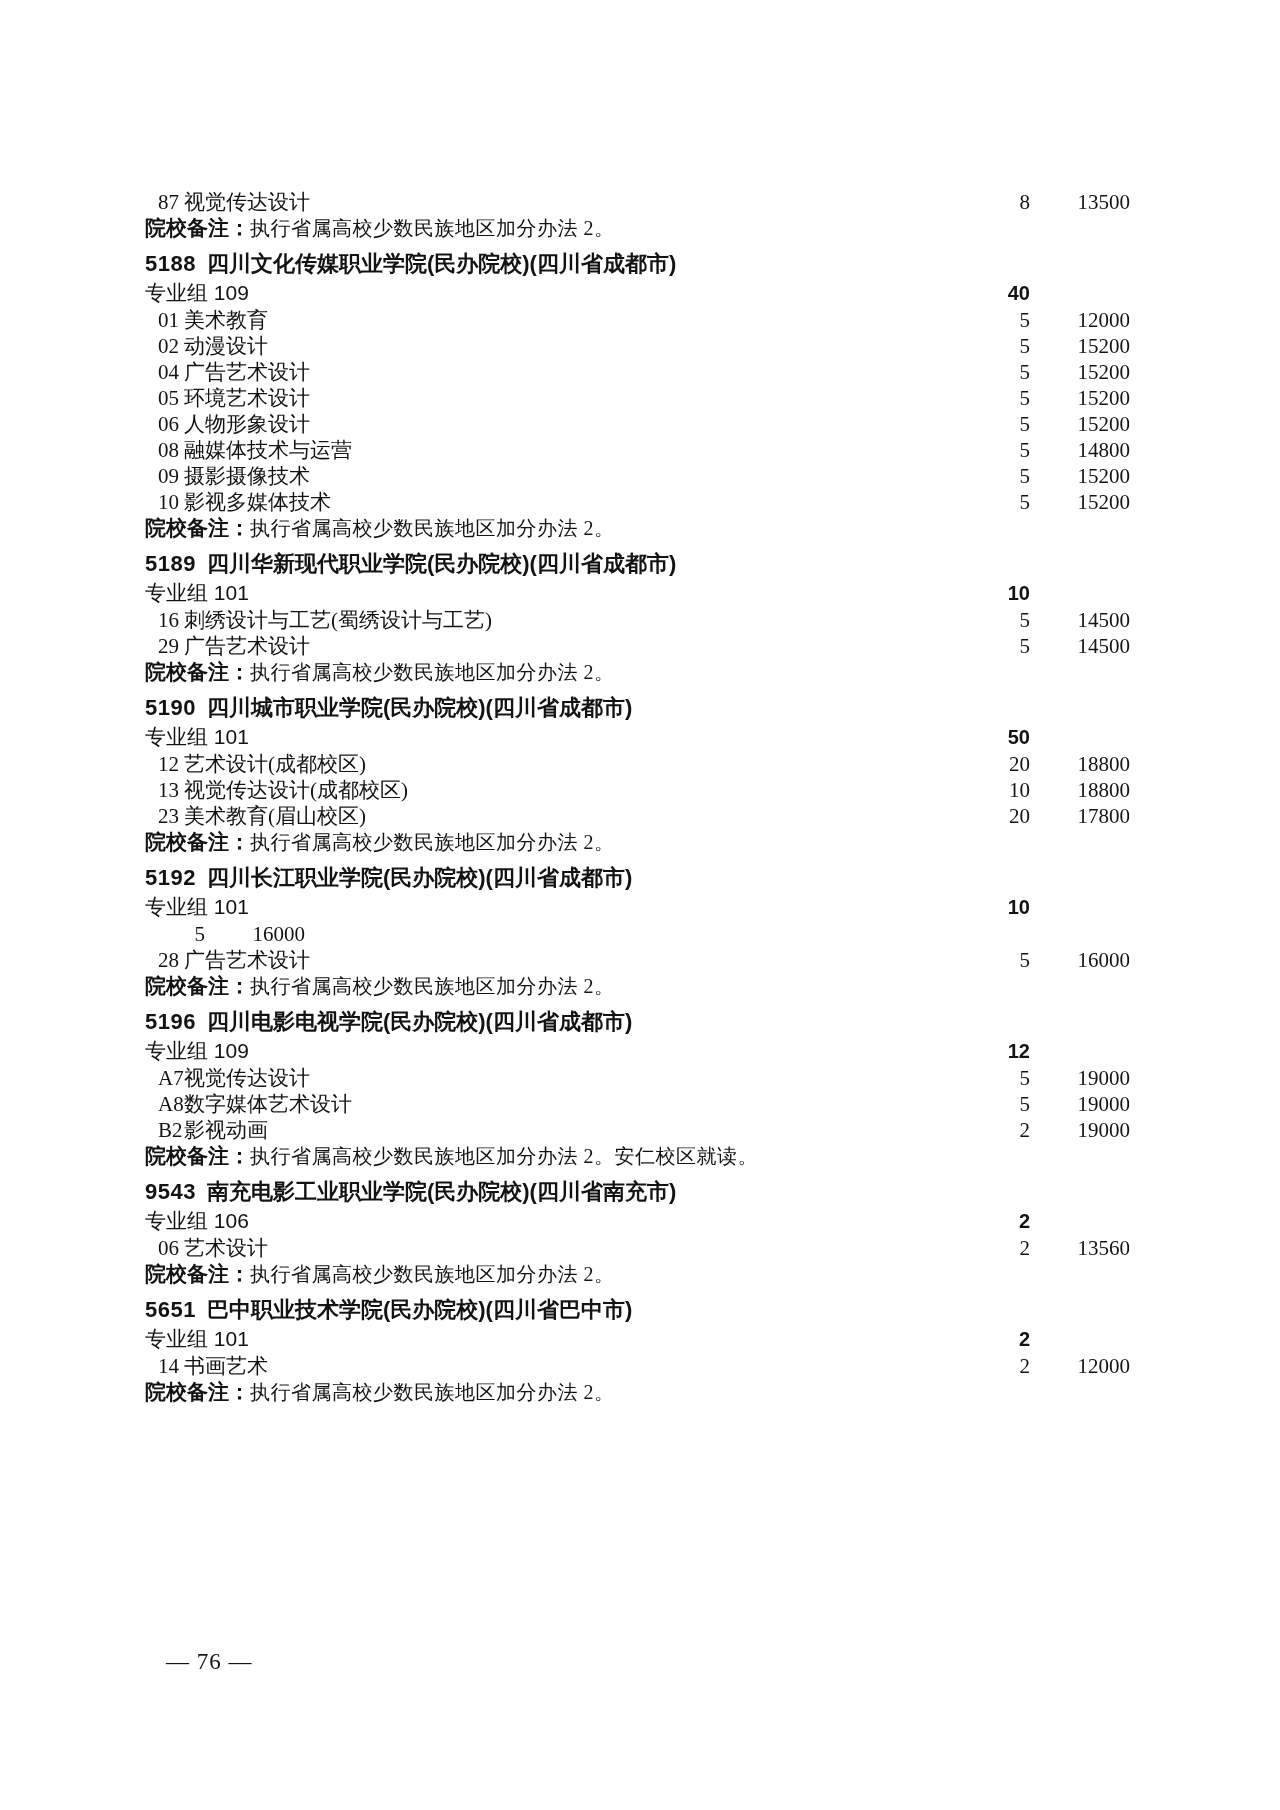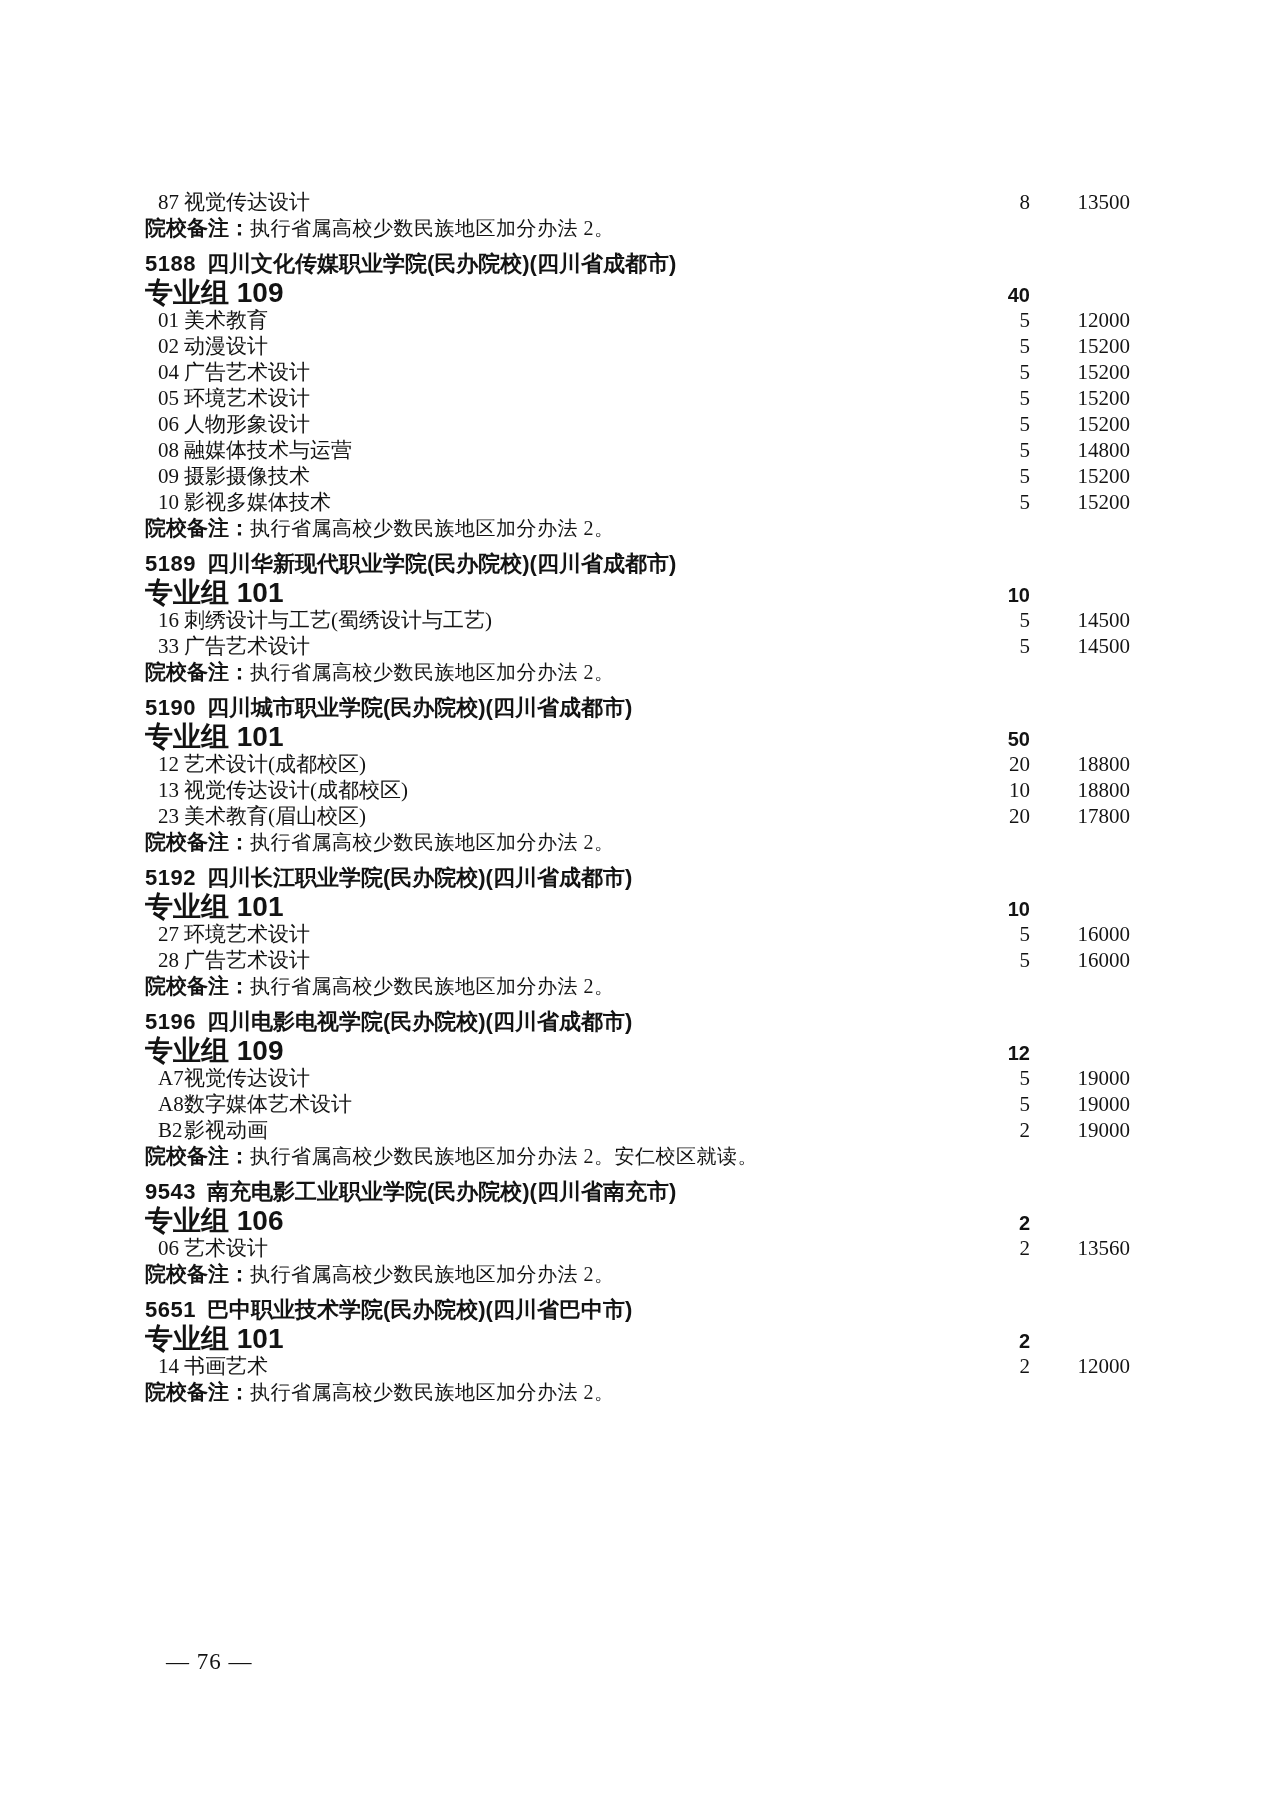--- a/index.html
+++ b/index.html
@@ -16,21 +16,21 @@
   .mcode{display:inline-block;min-width:26px;}
   
   .q{width:60px;text-align:right;font-size:21px;}
   .f{width:100px;text-align:right;font-size:21px;}
   
   .header{height:29px;line-height:29px;font-family:"Liberation Sans",sans-serif;
           font-weight:600;font-size:22px;white-space:nowrap;}
   .hcode{margin-right:11px;letter-spacing:0.5px;}
   
   .group{height:29px;line-height:29px;}
-  .glabel{font-family:"Liberation Sans",sans-serif;font-weight:700;font-size:28px;}
+  .glabel{font-family:"Liberation Sans",sans-serif;font-weight:400;font-size:21px;}
   .gq{font-family:"Liberation Sans",sans-serif;font-weight:600;font-size:20px;}
   
   .remark{height:26px;line-height:26px;white-space:nowrap;}
   .rlabel{font-family:Liberation Serif, serif;font-weight:600;font-size:21px;}
   .rtext{font-size:20px;letter-spacing:0.5px;}
   .college{margin-top:8px;}
   .pagenum{position:absolute;left:166px;top:1649px;font-size:23px;letter-spacing:1px;}
   .watermark{position:absolute;left:1140px;top:1754px;width:130px;
     font-family:"Liberation Sans",sans-serif;font-weight:600;font-size:21px;
     color:#7f1d1d;text-shadow:0 1px 0 #ffffff;white-space:nowrap;}
@@ -118,21 +118,21 @@
             <div class="left glabel">专业组 101</div>
             <div class="q gq">10</div>
             <div class="f"></div>
           </div>
           <div class="row major">
             <div class="left ml"><span class="mcode">16</span><span class="mname">刺绣设计与工艺(蜀绣设计与工艺)</span></div>
             <div class="q">5</div>
             <div class="f">14500</div>
           </div>
           <div class="row major">
-            <div class="left ml"><span class="mcode">33</span><span class="mname">广告艺术设计</span></div>
+            <div class="left ml"><span class="mcode">29</span><span class="mname">广告艺术设计</span></div>
             <div class="q">5</div>
             <div class="f">14500</div>
           </div>
           <div class="row remark">
             <span class="rlabel">院校备注：</span>
             <span class="rtext">执行省属高校少数民族地区加分办法 2。</span>
           </div>
         </section>
         <section class="college">
           <div class="row header">
@@ -168,21 +168,20 @@
           <div class="row header">
             <span class="hcode">5192</span>
             <span class="hname">四川长江职业学院(民办院校)(四川省成都市)</span>
           </div>
           <div class="row group">
             <div class="left glabel">专业组 101</div>
             <div class="q gq">10</div>
             <div class="f"></div>
           </div>
           <div class="row major">
-            <div class="left ml"><span class="mcode">27</span><span class="mname">环境艺术设计</span></div>
             <div class="q">5</div>
             <div class="f">16000</div>
           </div>
           <div class="row major">
             <div class="left ml"><span class="mcode">28</span><span class="mname">广告艺术设计</span></div>
             <div class="q">5</div>
             <div class="f">16000</div>
           </div>
           <div class="row remark">
             <span class="rlabel">院校备注：</span>

